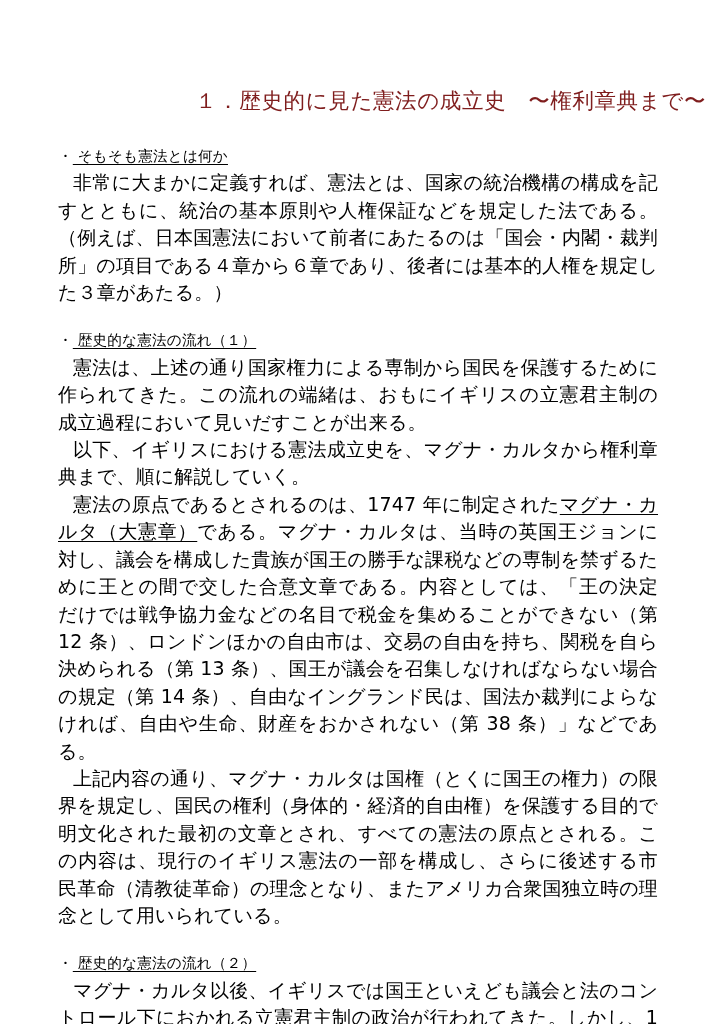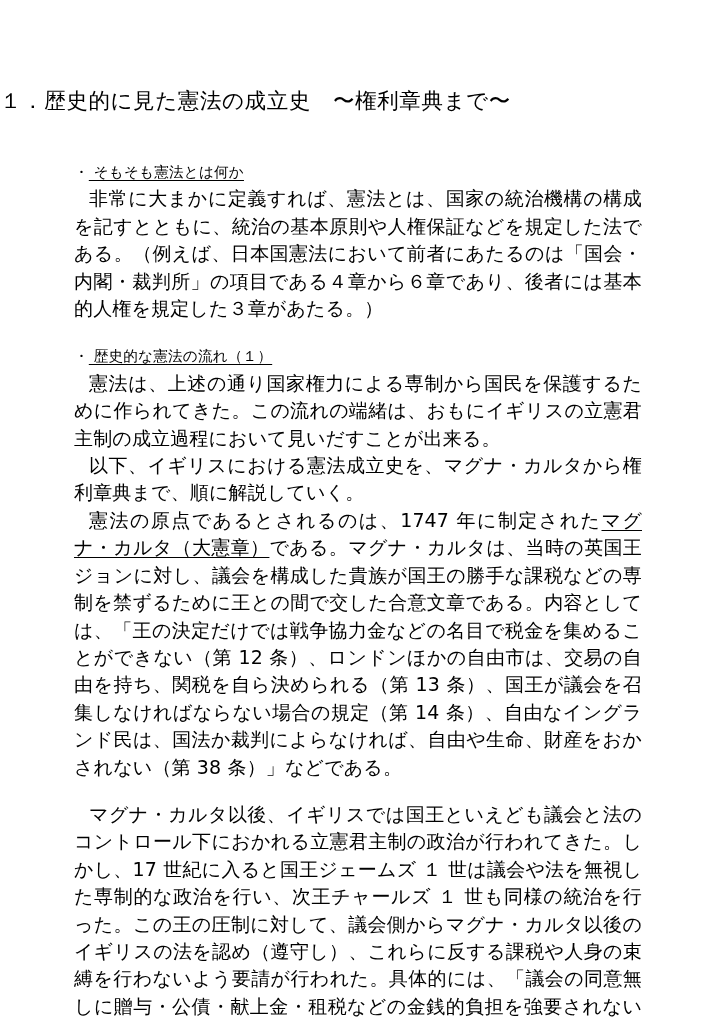--- a/index.html
+++ b/index.html
@@ -25,39 +25,39 @@
     padding: 0;
     background: #ffffff;
   }
 
   
   .doc-title {
     position: absolute;
     left: 0;
     top: 72px;
     width: 706px;
-    text-align: left;
+    text-align: right;
     font-size: 21.5px;
     line-height: 30px;
     letter-spacing: 0.6px;
     font-weight: 400;
-    color: #000000;
+    color: #7f1d1d;
     white-space: pre;
   }
 
   
   .body-flow {
     position: absolute;
     left: 58px;
     top: 142px;
     width: 600px;
   }
 
   .section {
-    margin: 16px;
+    margin: 0;
   }
 
   .section + .section {
     margin-top: 20px;
   }
 
   
   .sec-heading {
     font-size: 14.6px;
     line-height: 27.4px;
@@ -106,19 +106,21 @@
   <div class="body-flow" id="body-flow">
       <div class="section">
         <div class="sec-heading"><span class="bullet">・</span><span class="htext"> そもそも憲法とは何か</span></div>
         <p class="para"><span>非常に大まかに定義すれば、憲法とは、国家の統治機構の構成を記すとともに、統治の基本原則や人権保証などを規定した法である。（例えば、日本国憲法において前者にあたるのは「国会・内閣・裁判所」の項目である４章から６章であり、後者には基本的人権を規定した３章があたる。）</span></p>
       </div>
       <div class="section">
         <div class="sec-heading"><span class="bullet">・</span><span class="htext"> 歴史的な憲法の流れ（１）</span></div>
         <p class="para"><span>憲法は、上述の通り国家権力による専制から国民を保護するために作られてきた。この流れの端緒は、おもにイギリスの立憲君主制の成立過程において見いだすことが出来る。</span></p>
         <p class="para"><span>以下、イギリスにおける憲法成立史を、マグナ・カルタから権利章典まで、順に解説していく。</span></p>
         <p class="para"><span>憲法の原点であるとされるのは、1747 年に制定された</span><span class="kw">マグナ・カルタ（大憲章）</span><span>である。マグナ・カルタは、当時の英国王ジョンに対し、議会を構成した貴族が国王の勝手な課税などの専制を禁ずるために王との間で交した合意文章である。内容としては、「王の決定だけでは戦争協力金などの名目で税金を集めることができない（第 12 条）、ロンドンほかの自由市は、交易の自由を持ち、関税を自ら決められる（第 13 条）、国王が議会を召集しなければならない場合の規定（第 14 条）、自由なイングランド民は、国法か裁判によらなければ、自由や生命、財産をおかされない（第 38 条）」などである。</span></p>
+        <p class="para"><span>上記内容の通り、マグナ・カルタは国権（とくに国王の権力）の限界を規定し、国民の権利（身体的・経済的自由権）を保護する目的で明文化された最初の文章とされ、すべての憲法の原点とされる。この内容は、現行のイギリス憲法の一部を構成し、さらに後述する市民革命（清教徒革命）の理念となり、またアメリカ合衆国独立時の理念として用いられている。</span></p>
       </div>
       <div class="section">
+        <div class="sec-heading"><span class="bullet">・</span><span class="htext"> 歴史的な憲法の流れ（２）</span></div>
         <p class="para"><span>マグナ・カルタ以後、イギリスでは国王といえども議会と法のコントロール下におかれる立憲君主制の政治が行われてきた。しかし、17 世紀に入ると国王ジェームズ １ 世は議会や法を無視した専制的な政治を行い、次王チャールズ １ 世も同様の統治を行った。この王の圧制に対して、議会側からマグナ・カルタ以後のイギリスの法を認め（遵守し）、これらに反する課税や人身の束縛を行わないよう要請が行われた。具体的には、「議会の同意無しに贈与・公債・献上金・租税などの金銭的負担を強要されないこと、また自由人は理由を示されずに逮捕・投獄をされないこと」などの内容である。この議会側の要求が</span></p>
       </div>
     </div>
 
 </div>
 
 </body></html>

